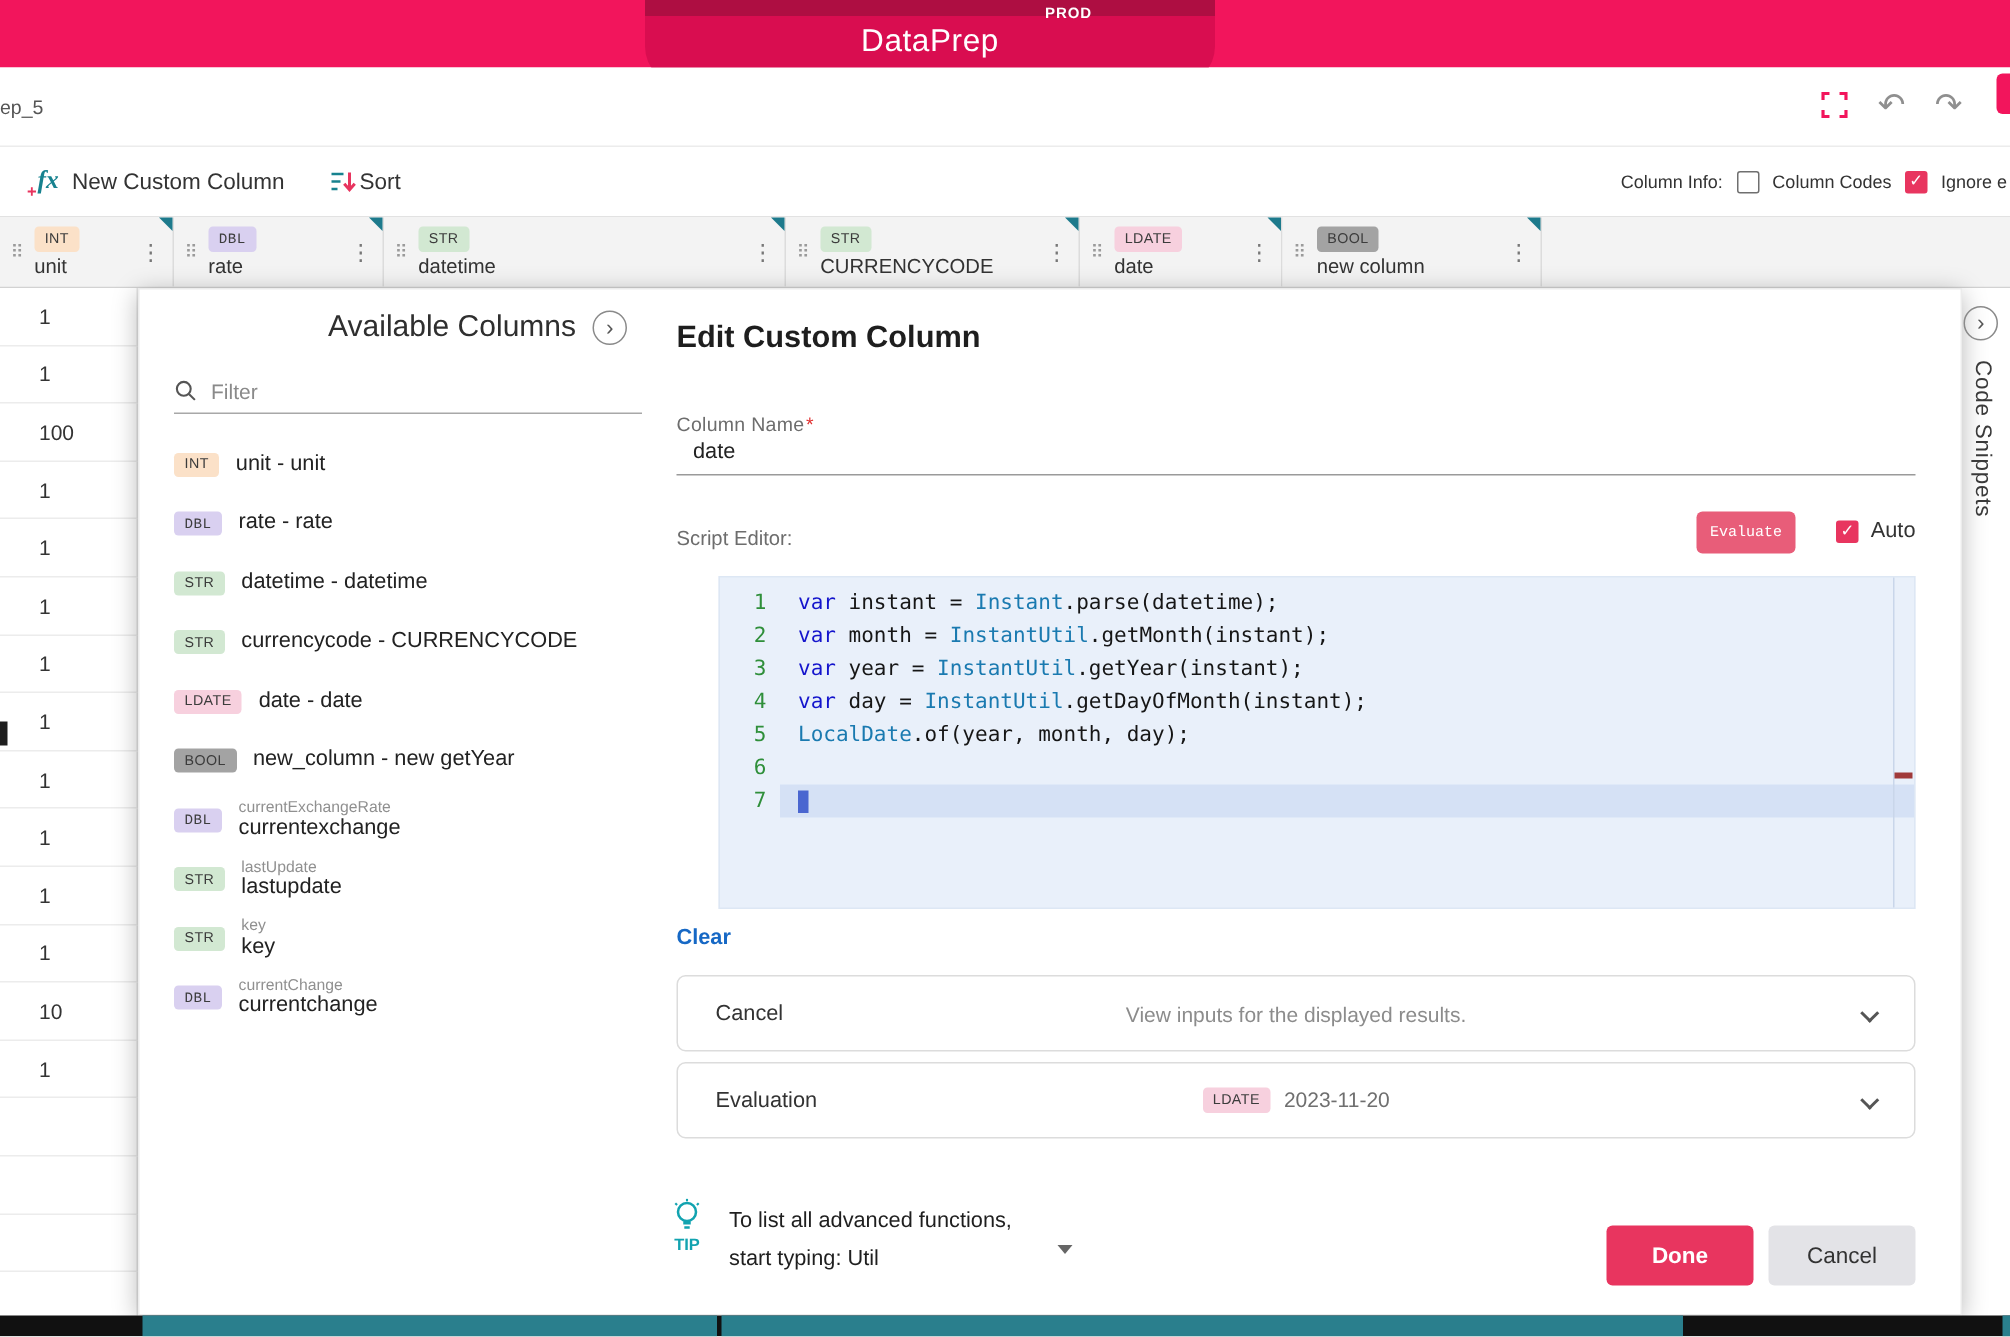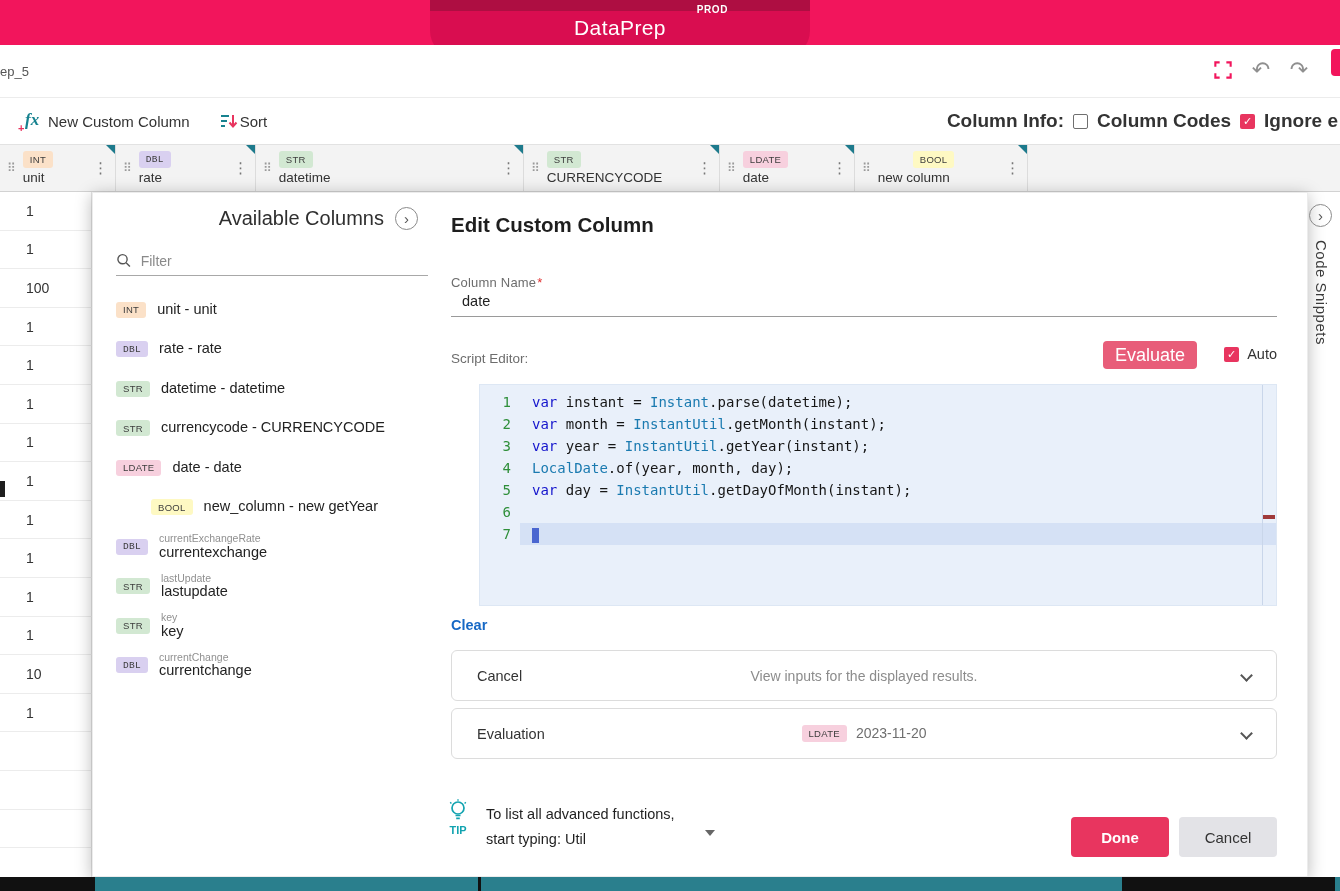--- a/index.html
+++ b/index.html
@@ -24,41 +24,41 @@
 
   
   .toolbar{position:absolute;left:0;top:97px;width:1340px;height:48px;background:#fff;
     border-top:1px solid #ececec;border-bottom:1px solid #e2e2e2;display:flex;align-items:center;}
   .fx-btn{position:relative;width:28px;height:24px;margin-left:18px;cursor:pointer;}
   .fx-glyph{font-family:"Liberation Serif",serif;font-style:italic;font-weight:bold;color:#17828f;font-size:17px;position:absolute;left:7px;top:1px;}
   .fx-plus{position:absolute;left:0px;bottom:-1px;color:#e8355f;font-size:11px;font-weight:bold;}
   .tool-label{font-size:15px;color:#333;margin-left:2px;}
   .sort-icon{margin-left:28px;}
   .toolbar-right{position:absolute;right:2px;top:0;height:100%;display:flex;align-items:center;gap:9px;}
-  .ti-label{font-size:19px;color:#333;font-weight:bold;}
+  .ti-label{font-size:12px;color:#333;}
   .cb{width:15px;height:15px;border-radius:2px;display:inline-flex;align-items:center;justify-content:center;flex:0 0 auto;cursor:pointer;}
   .cb-empty{border:1.5px solid #6f6f6f;background:#fff;}
   .cb-checked{background:#e8355f;color:#fff;font-size:11px;line-height:1;}
 
   
   .col-headers{position:absolute;left:0;top:145px;width:1340px;height:47px;display:flex;background:#f3f3f3;border-bottom:1px solid #d2d2d2;}
   .col-cell{position:relative;height:100%;border-right:1px solid #dcdcdc;background:#f3f3f3;display:flex;align-items:center;padding:0 7px;}
   .col-grip{color:#9a9a9a;font-size:12px;margin-right:7px;}
   .col-stack{display:flex;flex-direction:column;gap:2px;align-items:flex-start;}
   .col-name{font-size:13.5px;color:#333;}
   .col-kebab{margin-left:auto;color:#777;font-size:15px;cursor:pointer;}
   .col-tri{position:absolute;top:0;right:0;width:0;height:0;border-top:9px solid #1d7a8c;border-left:9px solid transparent;}
   .col-filler{border-right:none;}
 
   .badge{font-size:9.5px;padding:2.5px 7px;border-radius:3px;color:#3c3c3c;letter-spacing:.3px;display:inline-block;line-height:1.2;}
   .badge-INT{background:#fbe1c8;}
   .badge-DBL{background:#d9d0f0;font-family:Liberation Mono, monospace;}
   .badge-STR{background:#d2e8d2;}
   .badge-LDATE{background:#f7d0de;}
-  .badge-BOOL{background:#fef9c3;margin-left:35px;}
+  .badge-BOOL{background:#a3a3a3;}
 
   
   .data-strip{position:absolute;left:0;top:192px;width:92px;height:685px;background:#fff;overflow:hidden;}
   .data-row{height:38.6px;border-bottom:1px solid #ececec;border-right:1px solid #e4e4e4;display:flex;align-items:center;padding-left:26px;font-size:14px;color:#333;}
   .row-mark{position:absolute;left:0;top:481px;width:5px;height:16px;background:#1e1e1e;}
 
   
   .dialog{position:absolute;left:92px;top:192px;width:1216px;height:685px;background:#fff;
     box-shadow:0 3px 16px rgba(0,0,0,.28);border:1px solid #ececec;}
   .left-pane{position:absolute;left:0;top:0;width:358px;height:100%;}
@@ -74,22 +74,22 @@
   .ac-sub{font-size:10.5px;color:#909090;}
   .ac-label{font-size:14.5px;color:#222;}
 
   .right-pane{position:absolute;left:358px;top:0;width:826px;height:100%;}
   .rp-title{position:absolute;left:0;top:20px;font-size:20.5px;font-weight:600;color:#1e1e1e;}
   .field-label{position:absolute;left:0;top:82px;font-size:13px;color:#6d6d6d;letter-spacing:.2px;}
   .req{color:#e03030;margin-left:1px;}
   .field-value{position:absolute;left:11px;top:100px;font-size:14.5px;color:#222;}
   .field-underline{position:absolute;left:0;top:123px;width:826px;border-bottom:1px solid #9a9a9a;}
   .script-label{position:absolute;left:0;top:158px;font-size:13.5px;color:#6d6d6d;}
-  .btn-evaluate{position:absolute;right:80px;top:148px;width:94px;height:28px;background:#e85d79;color:#fff;
-    border-radius:4px;font-size:18px;display:flex;align-items:center;justify-content:center;cursor:pointer;}
+  .btn-evaluate{position:absolute;right:80px;top:148px;width:66px;height:28px;background:#e85d79;color:#fff;
+    border-radius:4px;font-size:10px;display:flex;align-items:center;justify-content:center;cursor:pointer;font-family:Liberation Mono, monospace;}
   .auto-row{position:absolute;right:0;top:153px;display:flex;align-items:center;gap:8px;font-size:14.5px;color:#333;}
 
   .code-editor{position:absolute;left:28px;top:191px;width:798px;height:222px;background:#e9f0fa;border:1px solid #dde7f4;display:flex;}
   .gutter{width:40px;padding:6px 9px 0 0;text-align:right;color:#2f8f3a;font-family:"DejaVu Sans Mono",monospace;font-size:14px;line-height:22px;}
   .code-area{position:relative;flex:1;padding:6px 16px 0 12px;font-family:"DejaVu Sans Mono",monospace;font-size:14px;line-height:22px;color:#161616;}
   .code-line{height:22px;white-space:pre;}
   .code-line.active{background:#d5e1f5;margin:0 -16px 0 -12px;padding:0 16px 0 12px;}
   .caret{display:inline-block;width:7px;height:15px;background:#4a66d0;vertical-align:middle;margin-right:2px;}
   .tok-kw{color:#1414cc;}
   .tok-cls{color:#1a7ab0;}
@@ -359,22 +359,22 @@
             <div class="gutter-num">4</div>
             <div class="gutter-num">5</div>
             <div class="gutter-num">6</div>
             <div class="gutter-num">7</div>
           </div>
         <div class="code-area">
           <div id="code-lines">
               <div class="code-line"><span class="tok-kw">var</span><span class="tok-pl"> instant = </span><span class="tok-cls">Instant</span><span class="tok-pl">.parse(datetime);</span></div>
               <div class="code-line"><span class="tok-kw">var</span><span class="tok-pl"> month = </span><span class="tok-cls">InstantUtil</span><span class="tok-pl">.getMonth(instant);</span></div>
               <div class="code-line"><span class="tok-kw">var</span><span class="tok-pl"> year = </span><span class="tok-cls">InstantUtil</span><span class="tok-pl">.getYear(instant);</span></div>
+              <div class="code-line"><span class="tok-kw">var</span><span class="tok-pl"> day = </span><span class="tok-cls">InstantUtil</span><span class="tok-pl">.getDayOfMonth(instant);</span></div>
               <div class="code-line"><span class="tok-cls">LocalDate</span><span class="tok-pl">.of(year, month, day);</span></div>
-              <div class="code-line"><span class="tok-kw">var</span><span class="tok-pl"> day = </span><span class="tok-cls">InstantUtil</span><span class="tok-pl">.getDayOfMonth(instant);</span></div>
               <div class="code-line"></div>
               <div class="code-line active"><span class="caret"></span></div>
             </div>
           <div class="ruler">
             <div class="ruler-mark"></div>
           </div>
         </div>
       </div>
 
       <div class="clear-link">Clear</div>

